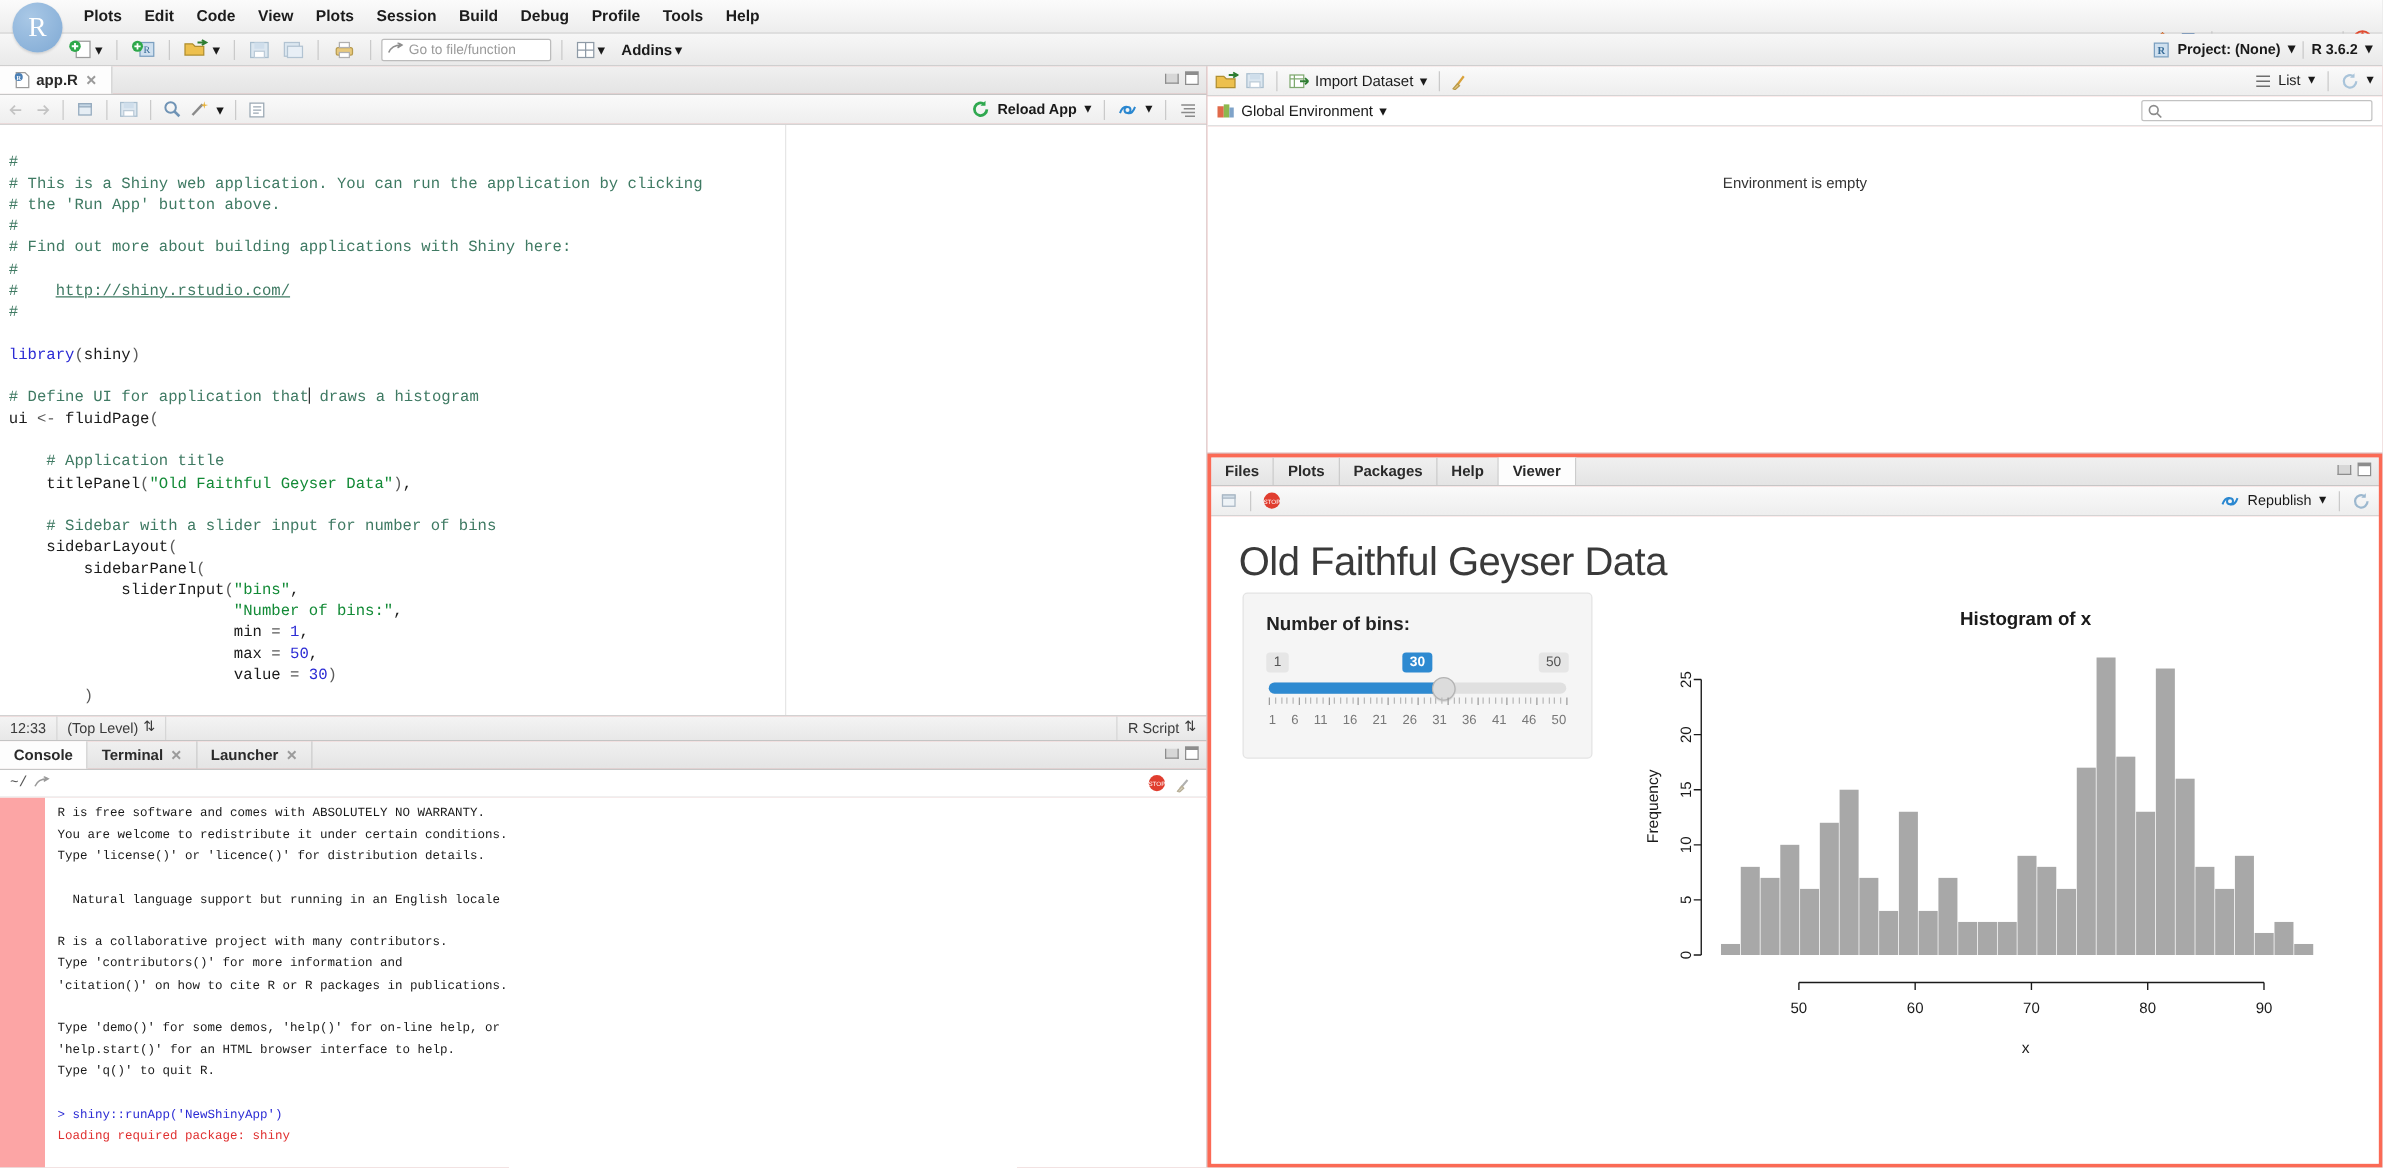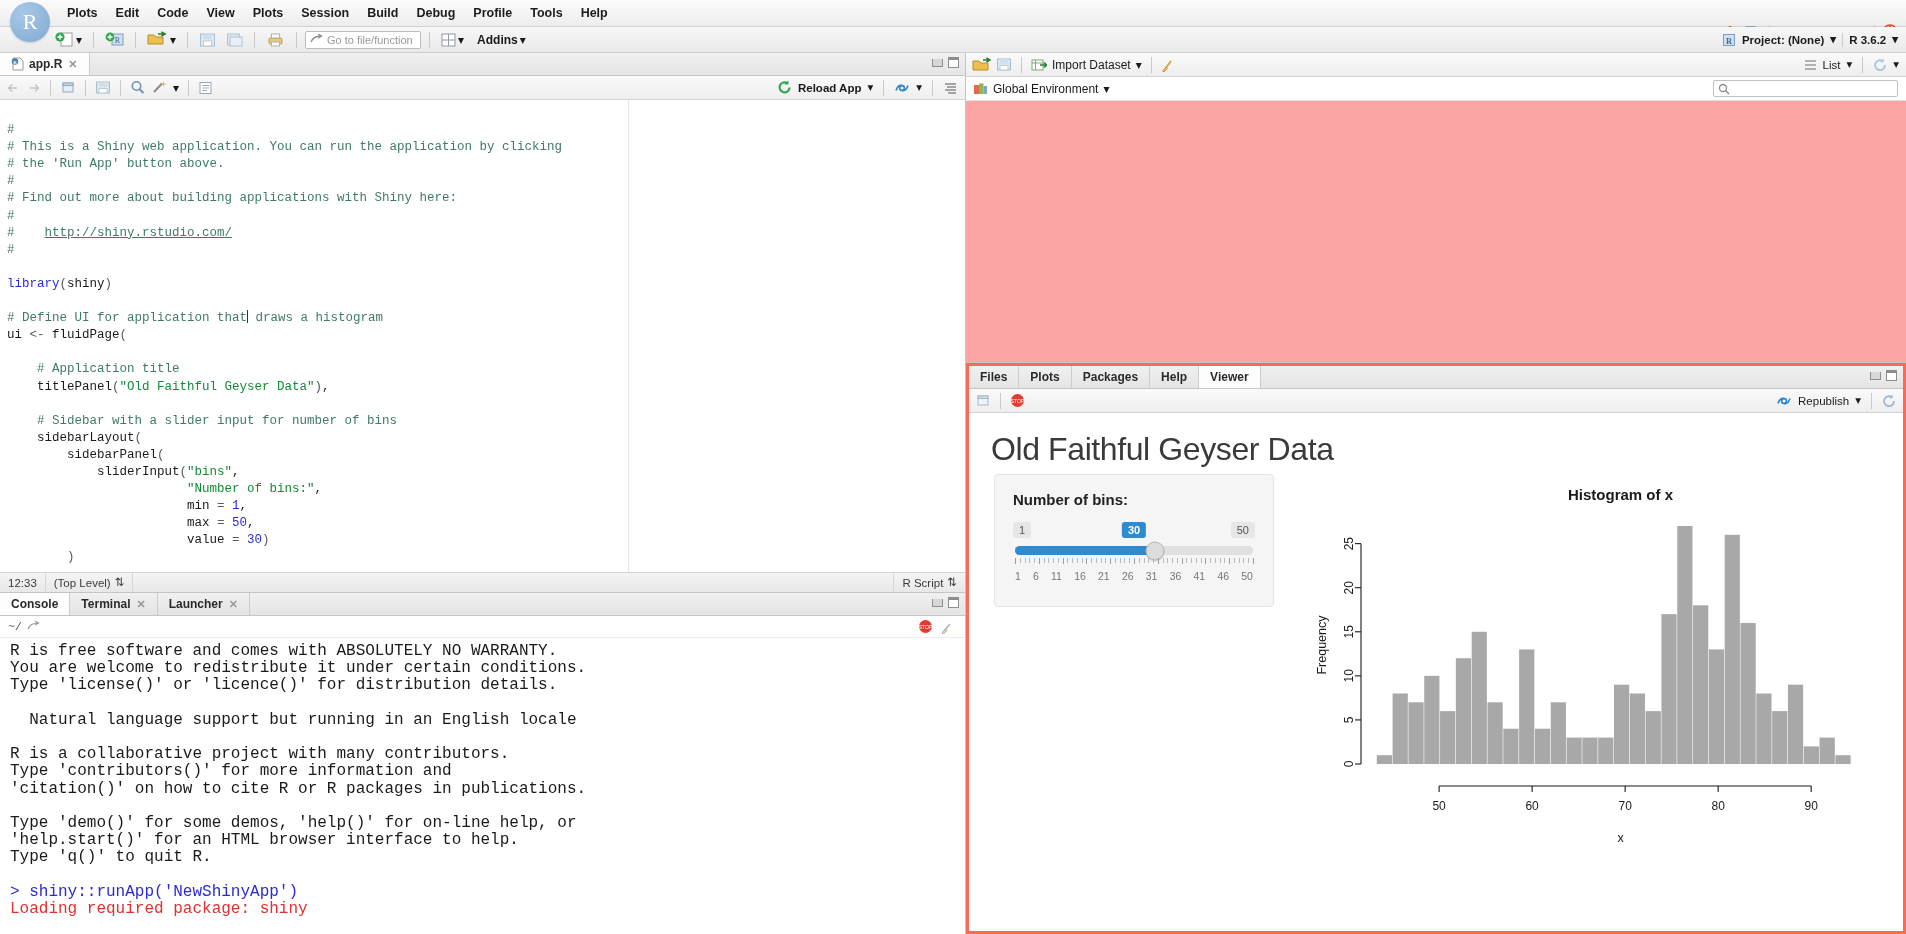--- a/index.html
+++ b/index.html
@@ -39,21 +39,21 @@
   
   .toolbar {
     height:26px; background:linear-gradient(#f7f7f7,#e9e9e9);
     border-bottom:1px solid #cfcfcf;
     display:flex; align-items:center; padding-left:52px; gap:4px; position:relative;
     flex:0 0 26px;
   }
   .tb-btn { display:flex; align-items:center; gap:2px; padding:1px 3px; border-radius:2px; cursor:default; }
   .vsep { width:1px; height:16px; background:#cacaca; margin:0 4px; }
   .goto {
-    width:116px; height:18px; border:1px solid #bcbcbc; background:#fff; border-radius:2px;
+    width:136px; height:18px; border:1px solid #bcbcbc; background:#fff; border-radius:2px;
     display:flex; align-items:center; padding:0 4px; gap:4px; font-size:11px; color:#9a9a9a;
   }
   .toolbar-right { position:absolute; right:8px; display:flex; align-items:center; gap:6px; font-size:11.5px; font-weight:600;}
 
   
   .panes { flex:1; display:flex; min-height:0; }
   .col-left { width:966px; display:flex; flex-direction:column; min-width:0; border-right:1px solid #c4c4c4;}
   .col-right { flex:1; display:flex; flex-direction:column; min-width:0; }
 
   
@@ -107,21 +107,21 @@
 
   
   .console { flex:1; min-height:0; }
   .console-path {
     height:22px; display:flex; align-items:center; padding:0 8px; gap:5px;
     font-family:"Liberation Mono", monospace; font-size:11.5px; color:#555;
     border-bottom:1px solid #ececec; background:#fff; position:relative; flex:0 0 22px;
   }
   .console-out {
     flex:1; overflow:hidden; padding:5px 10px; background:#fff;
-    font-family:"Liberation Mono", monospace; font-size:16px; line-height:17.2px; white-space:pre;
+    font-family:"Liberation Mono", monospace; font-size:10px; line-height:17.2px; white-space:pre;margin-left:36px;
   }
   .c-black{color:#1a1a1a;} .c-blue{color:#2b2bd4;} .c-red{color:#e03030;}
 
   
   .envpane { flex:0 0 310px; border-bottom:1px solid #c4c4c4; }
   .env-scope {
     height:24px; display:flex; align-items:center; padding:0 7px; gap:5px;
     border-bottom:1px solid #e0e0e0; font-size:12px; background:#fff; position:relative; flex:0 0 24px;
   }
   .env-search {
@@ -594,20 +594,23 @@
           <div class="env-search">
             <span class="icon">
               <svg width="12" height="12" viewBox="0 0 12 12">
                   <circle cx="5" cy="5" r="3.5" fill="none" stroke="#8c8c8c" stroke-width="1.3"></circle>
                   <path d="M7.6 7.6 L11 11" stroke="#8c8c8c" stroke-width="1.4"></path>
                 </svg>
             </span>
           </div>
         </div>
 
+        <div class="env-body">
+          <span>Environment is empty</span>
+        </div>
       </div>
 
       <div class="pane viewerpane">
         <div class="pane-tabs">
           <div class="ptab">Files</div>
           <div class="ptab">Plots</div>
           <div class="ptab">Packages</div>
           <div class="ptab">Help</div>
           <div class="ptab active">Viewer</div>
           <div class="pane-win-btns">

